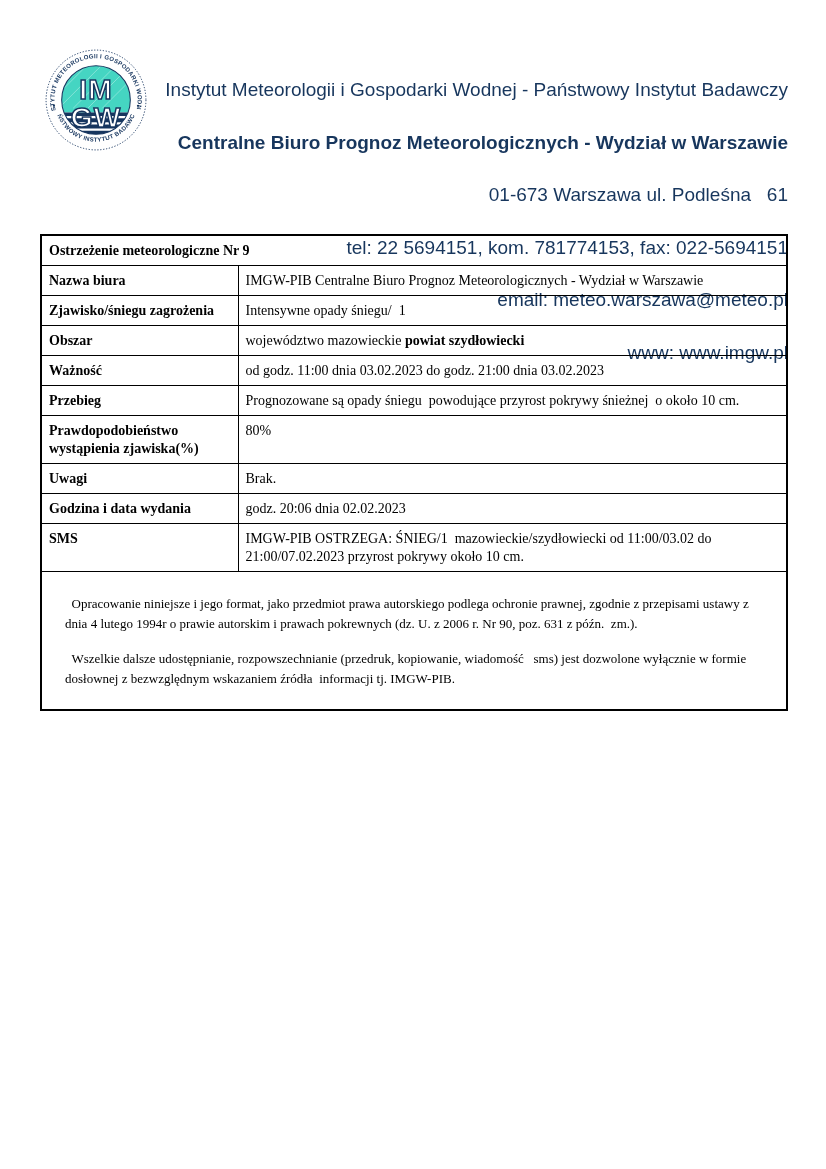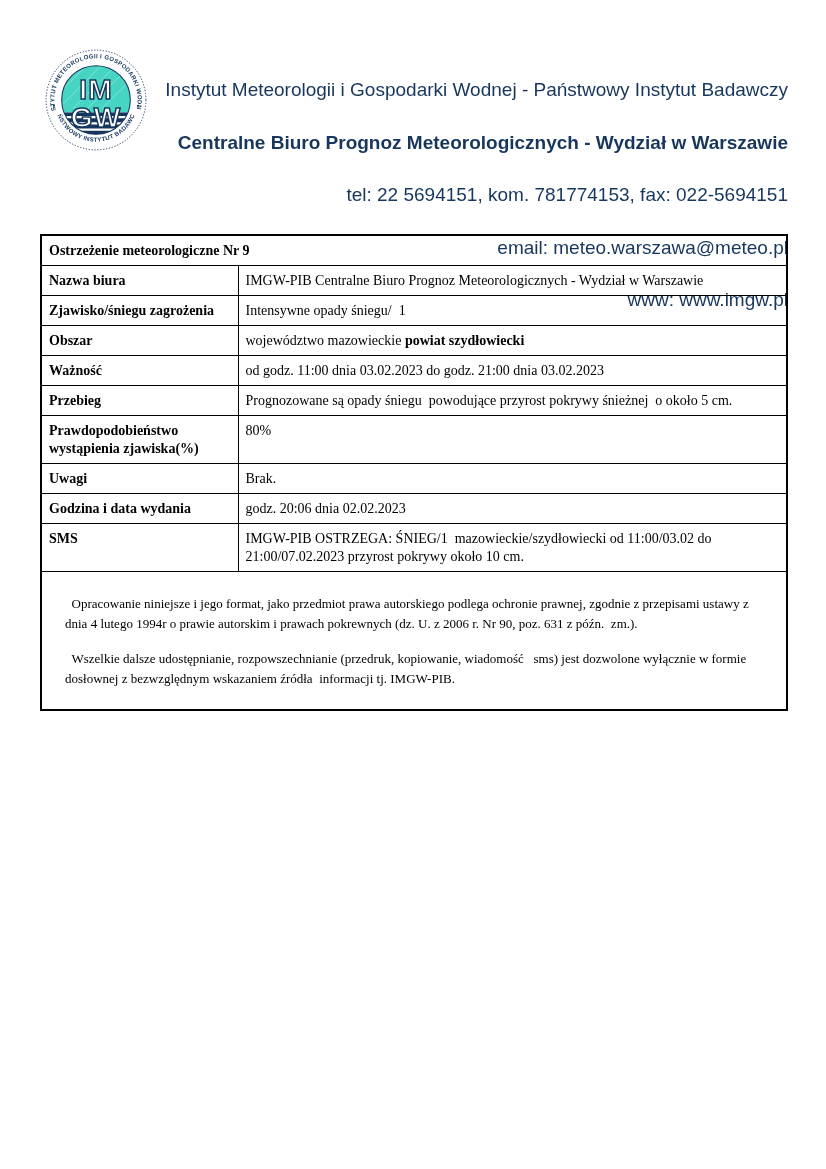--- a/index.html
+++ b/index.html
@@ -110,20 +110,21 @@
         <textPath href="#arcBottom" startOffset="50%" text-anchor="middle">PAŃSTWOWY INSTYTUT BADAWCZY</textPath>
       </text>
       <circle cx="9.6" cy="55.6" r="1.1" fill="#16355E"></circle>
       <circle cx="90.4" cy="55.6" r="1.1" fill="#16355E"></circle>
     </svg>
   </div>
 
   <div class="letterhead">
     <div>Instytut Meteorologii i Gospodarki Wodnej - Państwowy Instytut Badawczy</div>
     <div class="bold">Centralne Biuro Prognoz Meteorologicznych - Wydział w Warszawie</div>
+    <div>01-673 Warszawa ul. Podleśna   61</div>
     <div>tel: 22 5694151, kom. 781774153, fax: 022-5694151</div>
     <div>email: meteo.warszawa@meteo.pl</div>
     <div>www: www.imgw.pl</div>
   </div>
 
   <table class="warning">
     <colgroup>
         <col style="width:197px">
         <col>
       </colgroup>
@@ -142,21 +143,21 @@
     <tr>
       <th>Obszar</th>
       <td class="val"><span>województwo mazowieckie </span><b>powiat szydłowiecki</b></td>
     </tr>
     <tr>
       <th>Ważność</th>
       <td class="val">od godz. 11:00 dnia 03.02.2023 do godz. 21:00 dnia 03.02.2023</td>
     </tr>
     <tr>
       <th>Przebieg</th>
-      <td class="val">Prognozowane są opady śniegu  powodujące przyrost pokrywy śnieżnej  o około 5 cm.</td>
+      <td class="val">Prognozowane są opady śniegu  powodujące przyrost pokrywy śnieżnej  o około 10 cm.</td>
     </tr>
     <tr>
       <th>Prawdopodobieństwo wystąpienia zjawiska(%)</th>
       <td class="val">80%</td>
     </tr>
     <tr>
       <th>Uwagi</th>
       <td class="val">Brak.</td>
     </tr>
     <tr>

